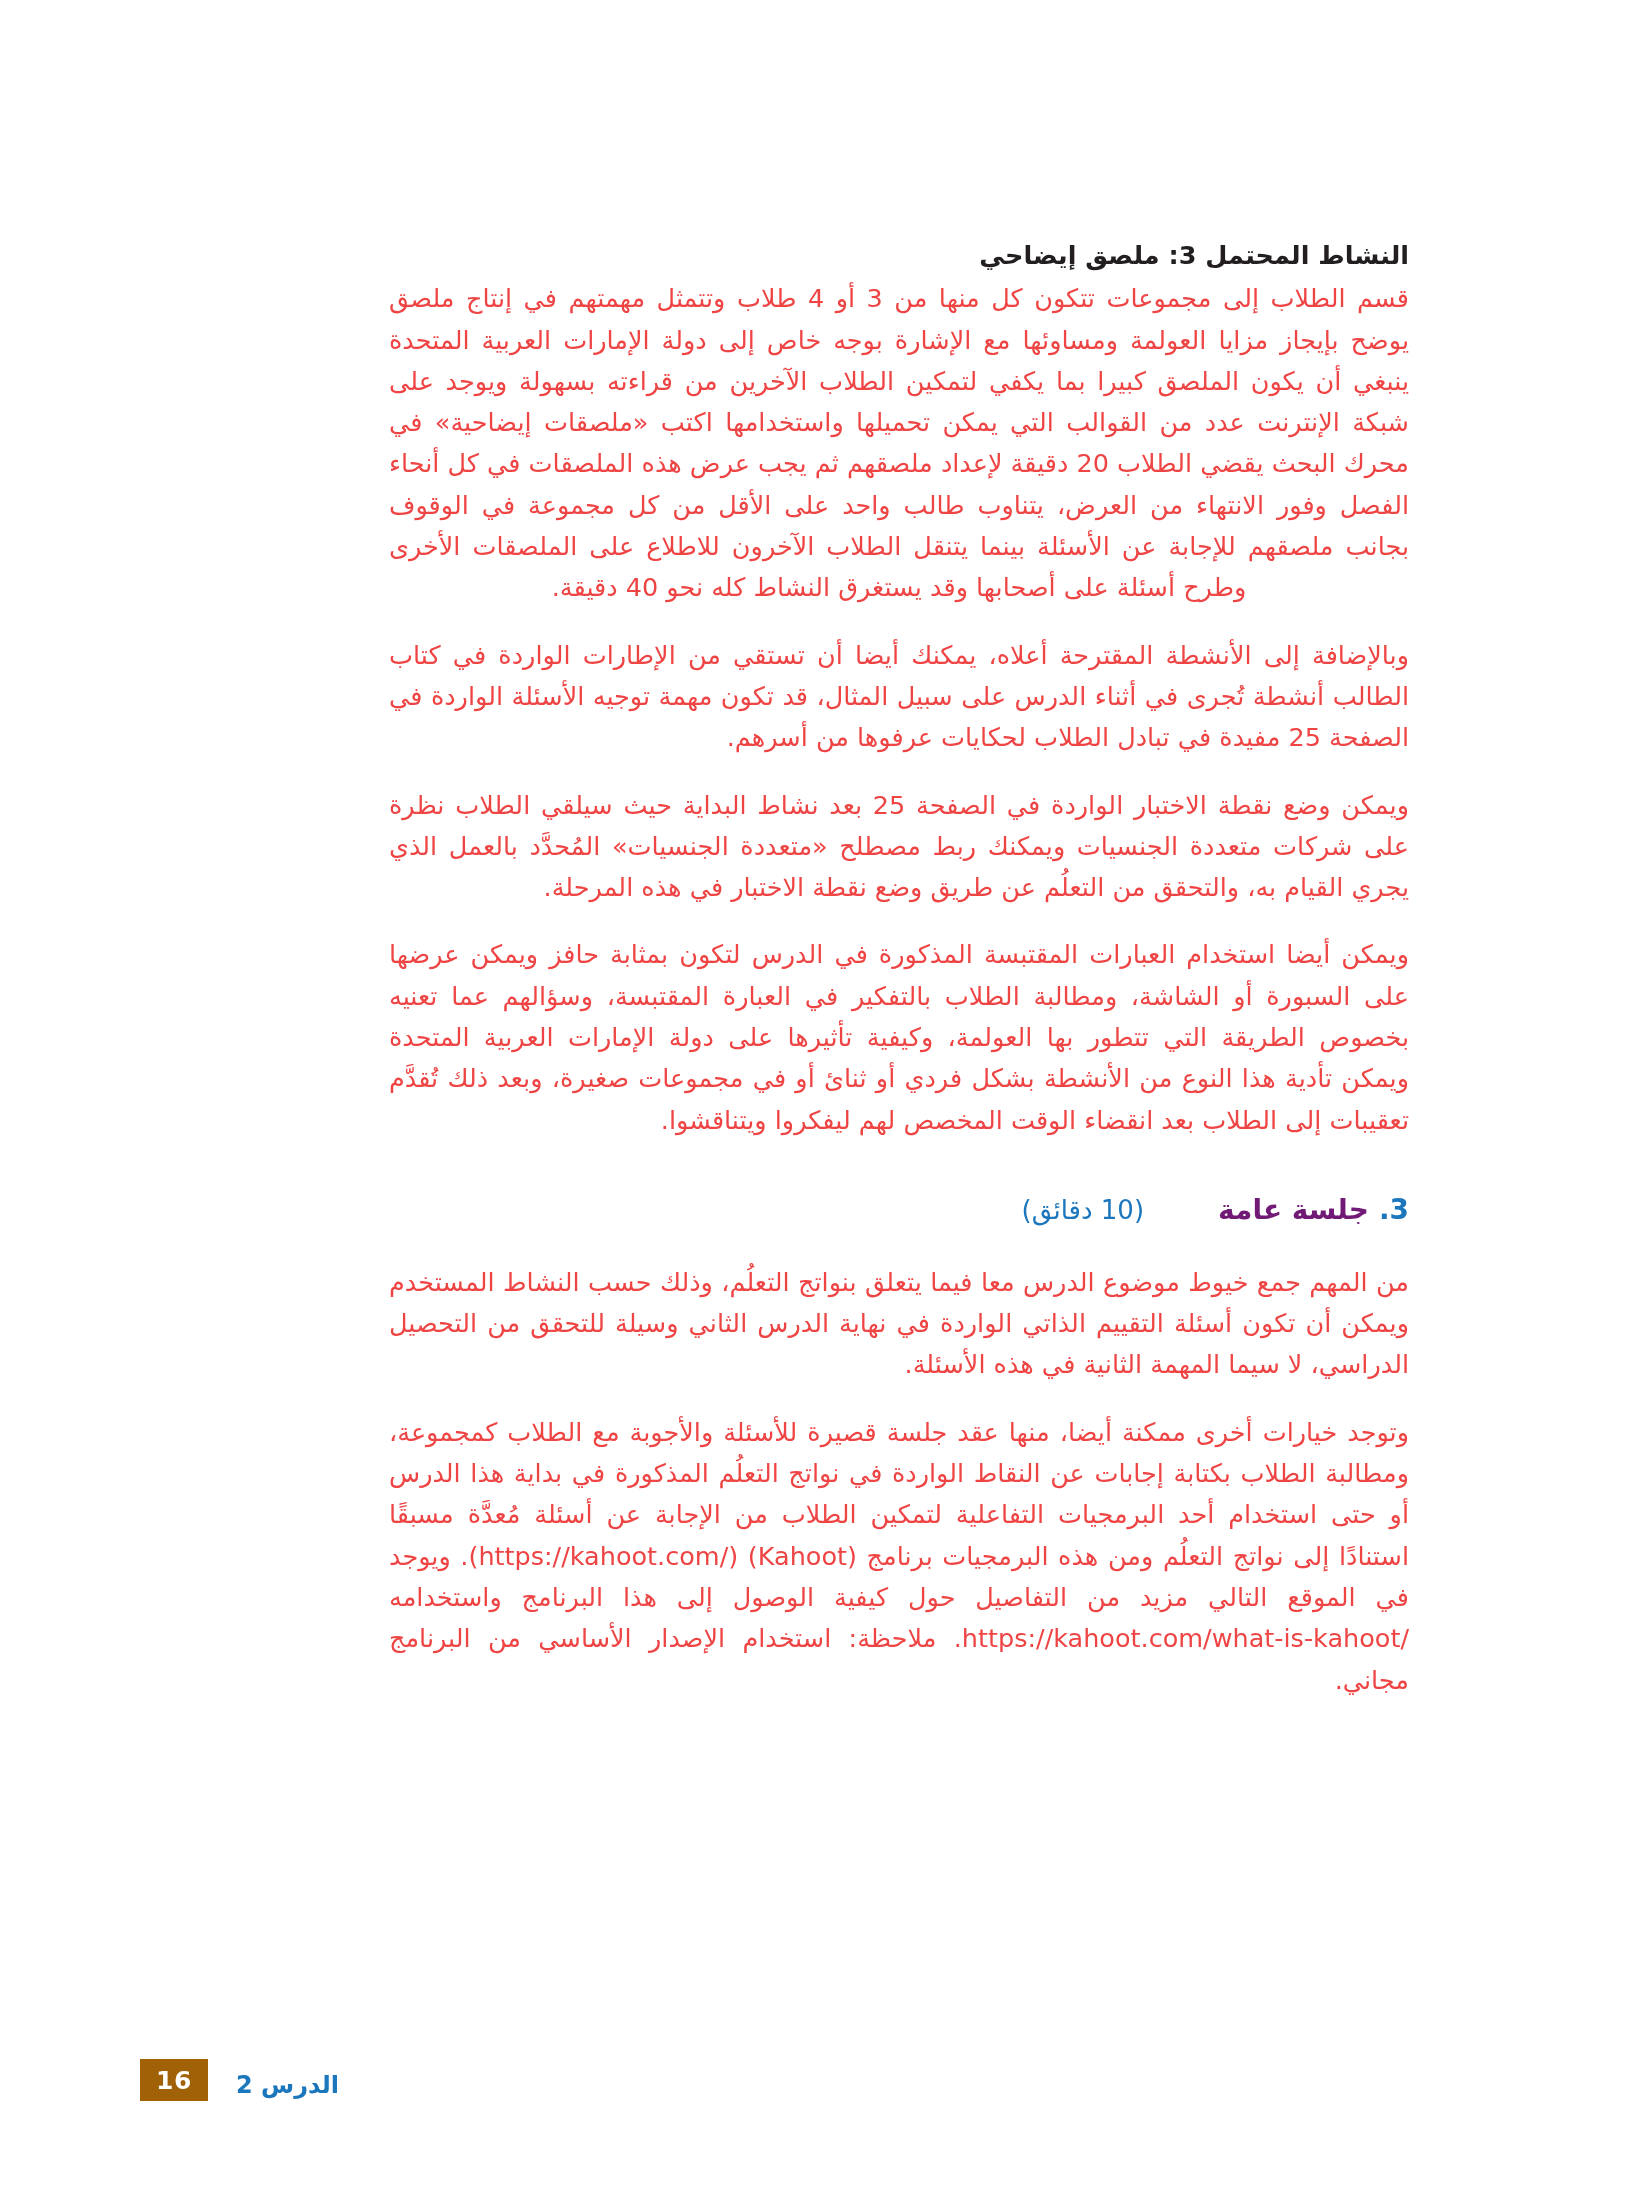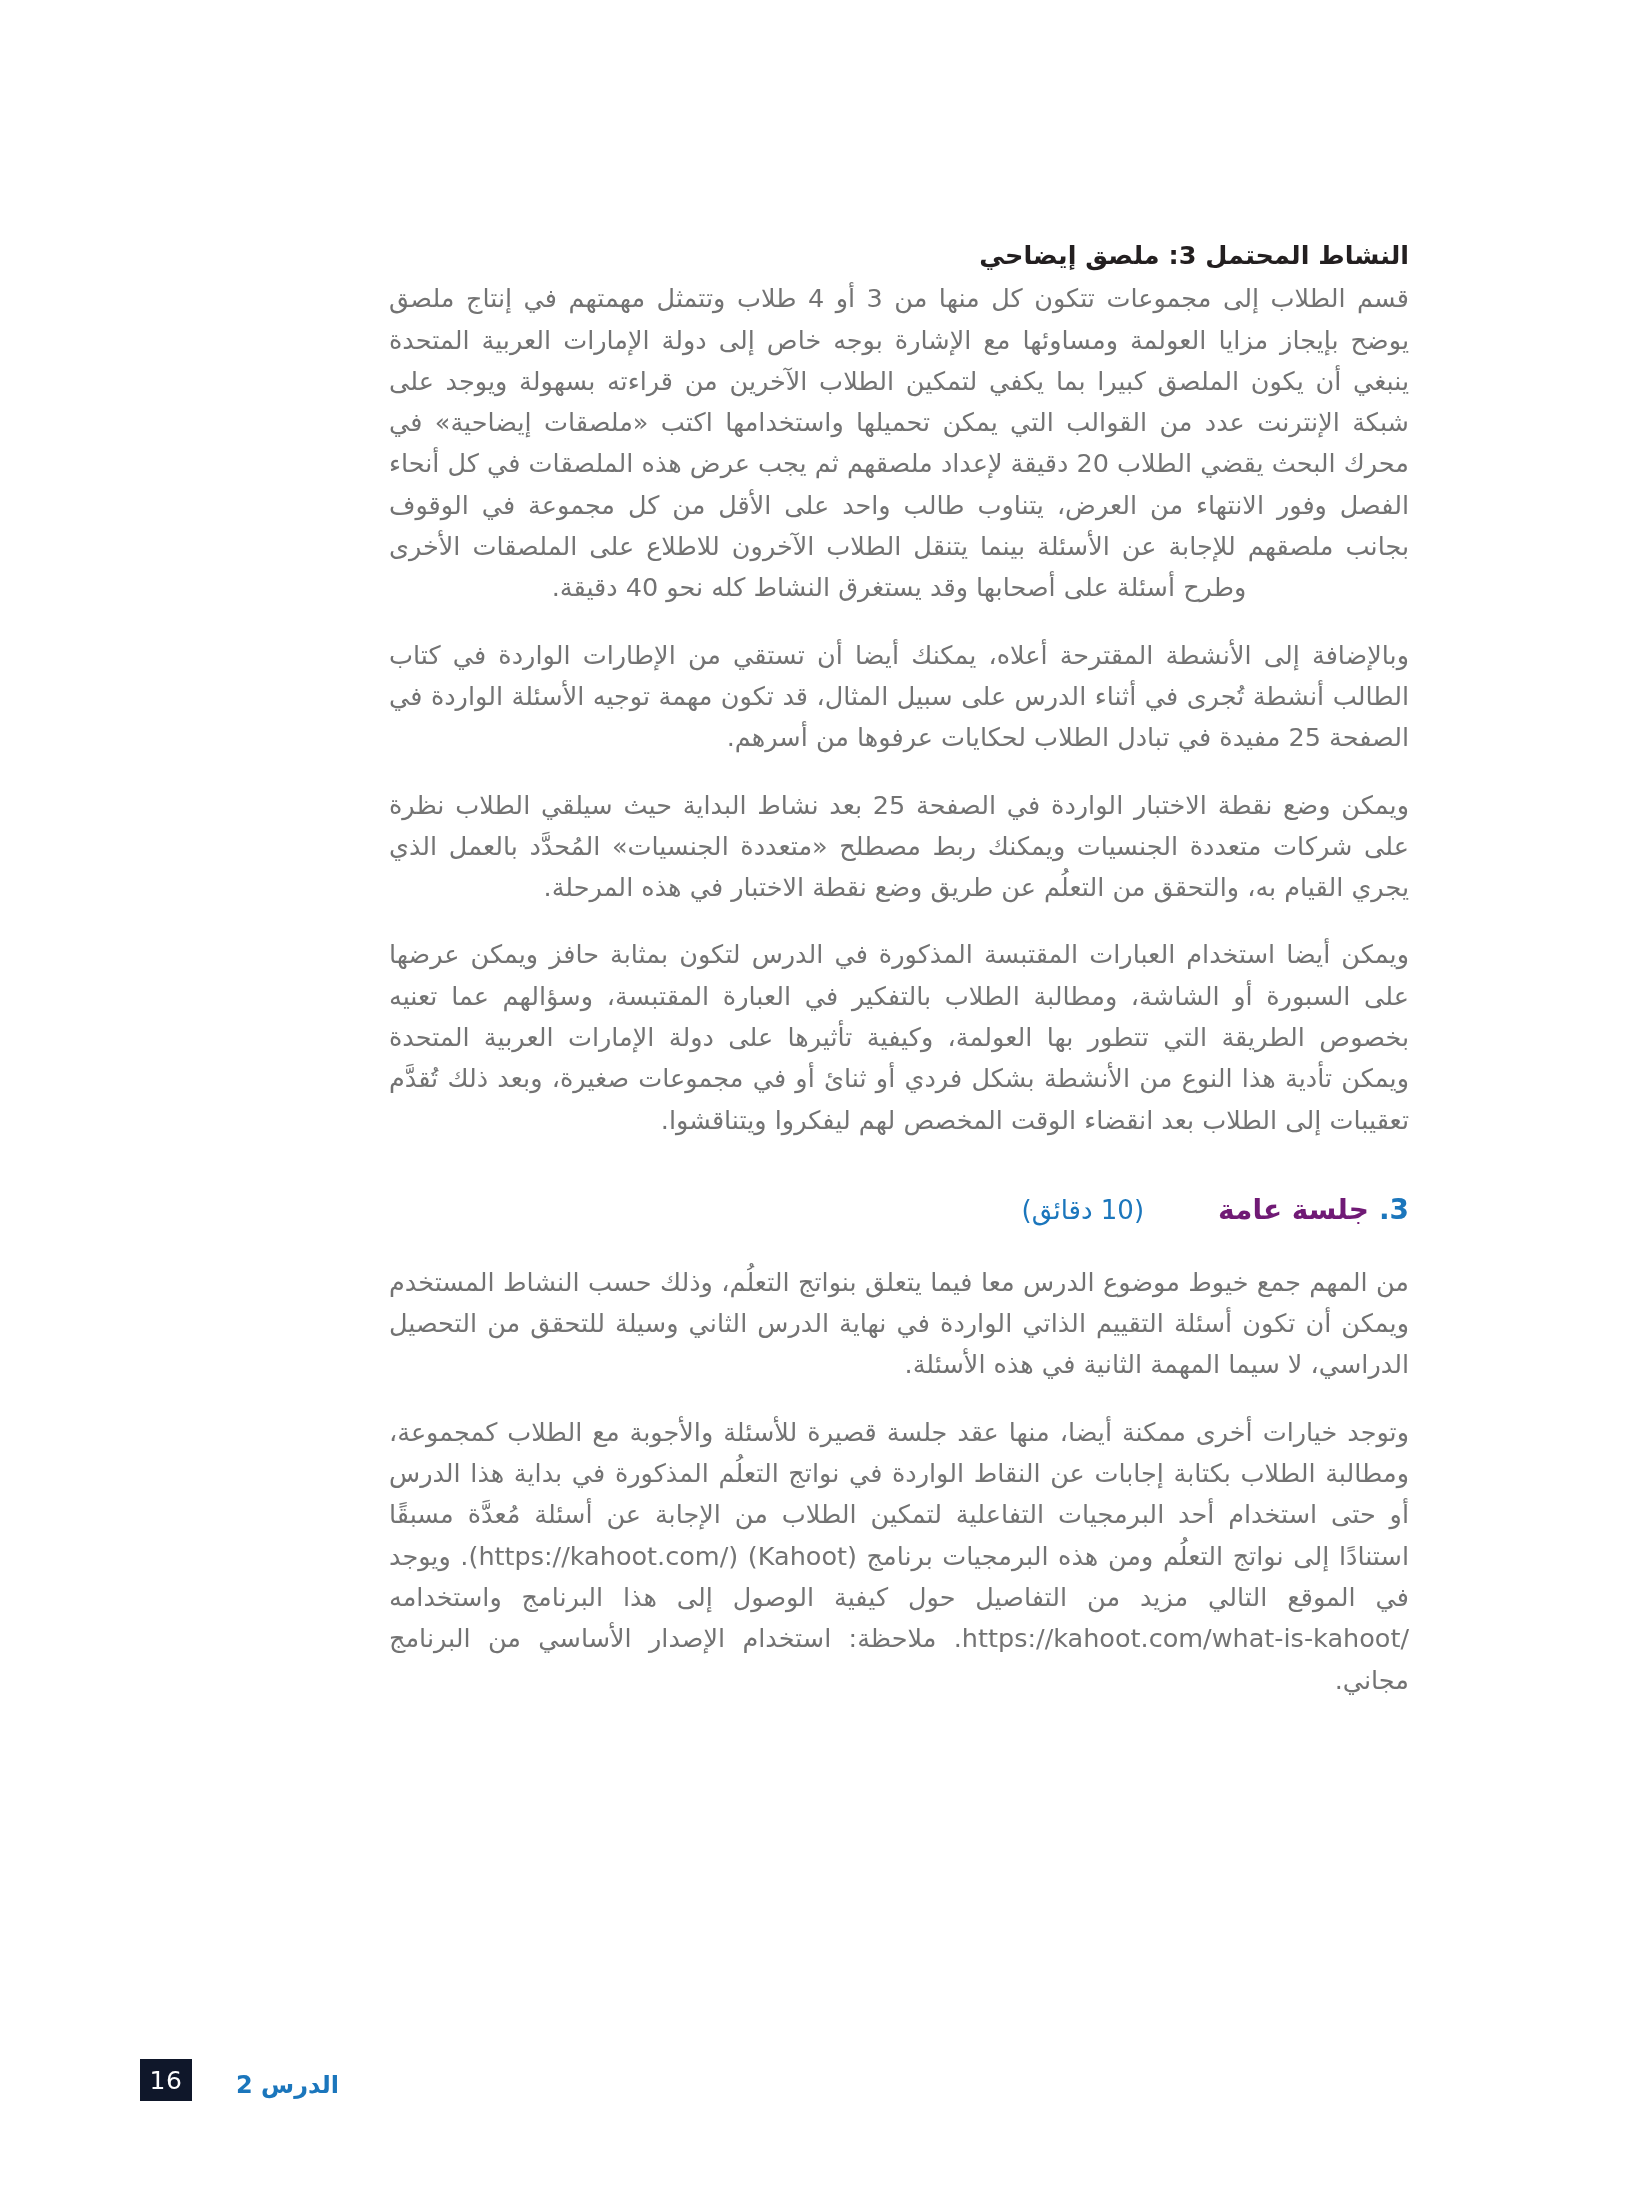--- a/index.html
+++ b/index.html
@@ -34,21 +34,21 @@
     text-align: right;
     margin: 0 0 4px 0;
     color: #231f20;
   }
   p.body-par {
     font-size: 25.5px;
     line-height: 1.62;
     margin: 0 0 26px 0;
     text-align: justify;
     text-align-last: center;
-    color: #737373;
+    color: #ef4444;
   }
   p.body-par.last-right {
     text-align-last: right;
   }
   p.first-par {
     margin-top: 0;
   }
   .section-head {
     display: flex;
     align-items: baseline;
@@ -79,26 +79,26 @@
     position: absolute;
     left: 0;
     right: 0;
     bottom: 0;
     height: 150px;
   }
   .page-badge {
     position: absolute;
     bottom: 102px;
     left: 140px;
-    width: 52px;
+    width: 68px;
     height: 42px;
-    background: #0f172a;
+    background: #a16207;
     color: #ffffff;
     font-size: 25px;
-    font-weight: normal;
+    font-weight: bold;
     display: flex;
     align-items: center;
     justify-content: center;
     letter-spacing: 0.5px;
   }
   .footer-label {
     position: absolute;
     bottom: 104px;
     left: 236px;
     color: #1b76bc;

